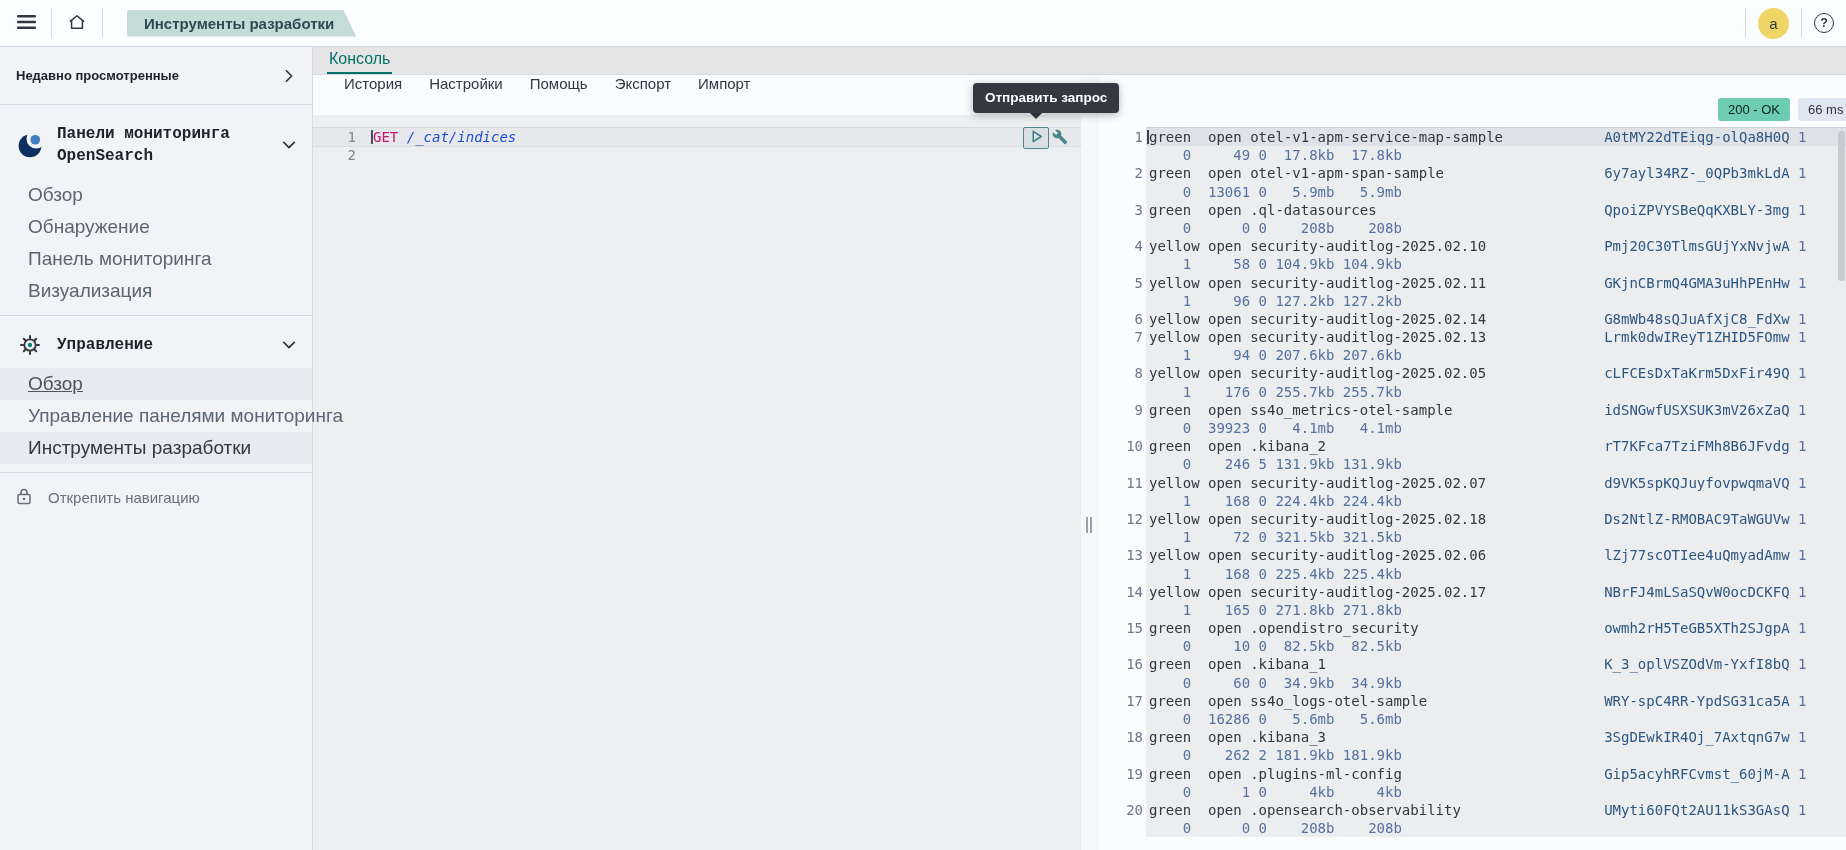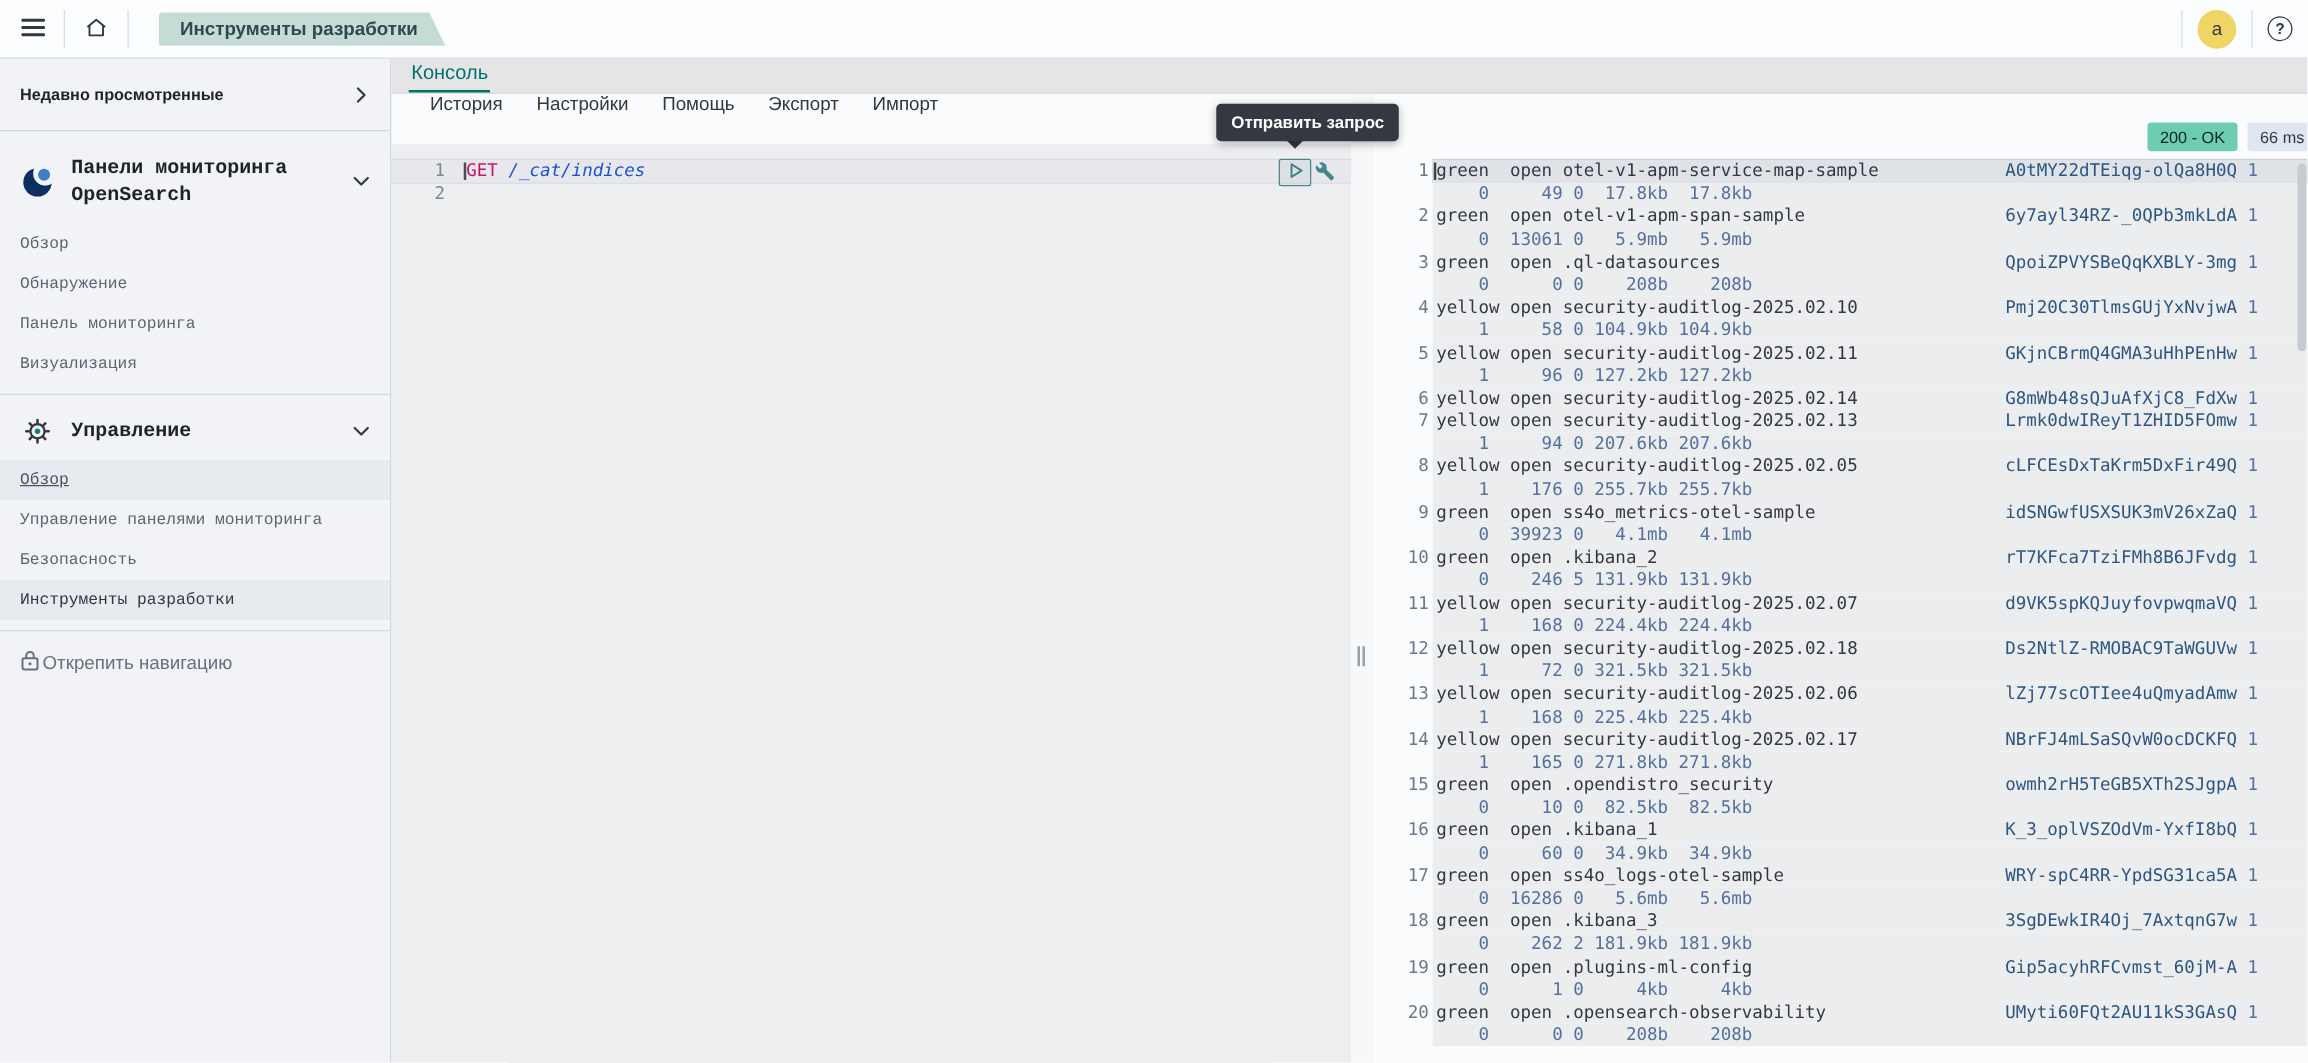--- a/index.html
+++ b/index.html
@@ -34,26 +34,26 @@
   #sidebar{position:absolute;left:0;top:47px;width:313px;height:803px;background:var(--sbbg);
     border-right:1px solid var(--border);box-sizing:border-box;z-index:10;}
   .sb-recent{height:57px;border-bottom:1px solid var(--border);display:flex;align-items:center;padding:0 16px;
     font-size:13px;font-weight:700;color:#1f2229;}
   .sb-recent .chev{margin-left:auto;display:flex;}
   .sb-ghead{display:flex;align-items:center;padding:18px 16px 12px 16px;font-family:Liberation Mono, monospace;}
   .sb-ghead .gicon{width:28px;display:flex;justify-content:center;margin-right:13px;}
   .gtitle{font-size:16px;font-weight:700;line-height:22px;color:#1f2229;}
   .sb-ghead .chev{margin-left:auto;display:flex;}
   .sb-items{padding-bottom:8px;}
-  .sb-item{height:32px;line-height:32px;padding:0 16px;font-size:13px;color:var(--gray);white-space:nowrap;cursor:pointer;font-family:Liberation Mono, monospace;}
+  .sb-item{height:32px;line-height:32px;padding:0 28px;font-size:19px;color:var(--gray);white-space:nowrap;cursor:pointer;}
   .sb-item.active{background:var(--hl);}
   .sb-item.underline{text-decoration:underline;color:#4c5461;}
   .sb-item.current{color:#343741;}
   .sb-group{border-bottom:1px solid var(--border);}
-  .sb-unpin{display:flex;align-items:center;gap:2px;padding:14px 16px;font-size:15px;color:#69707d;cursor:pointer;}
+  .sb-unpin{display:flex;align-items:center;gap:16px;padding:14px 16px;font-size:15px;color:#69707d;cursor:pointer;}
 
   
   .tabrow{position:absolute;left:313px;top:47px;right:0;height:27px;background:#e5e5e5;
     border-bottom:1px solid var(--border);z-index:5;}
   .tab{position:absolute;left:14px;top:1px;height:24px;line-height:22px;padding:0 2px;
     color:var(--teal);font-size:16px;border-bottom:2px solid var(--teal);cursor:pointer;}
   .menurow{position:absolute;left:313px;top:75px;width:768px;height:40px;display:flex;align-items:flex-start;
     gap:27px;padding-left:31px;box-sizing:border-box;}
   .menu-item{font-size:15px;color:#343741;cursor:pointer;white-space:nowrap;}
 
@@ -190,21 +190,20 @@
       </span>
       <span class="chev">
         <svg width="14" height="14" viewBox="0 0 16 16" fill="none" stroke="#343741" stroke-width="2" stroke-linecap="round" stroke-linejoin="round">
             <path d="M2 5l6 6 6-6"></path>
           </svg>
       </span>
     </div>
     <div class="sb-items">
         <div class="sb-item active underline">Обзор</div>
         <div class="sb-item">Управление панелями мониторинга</div>
-        <div class="sb-item">Безопасность</div>
         <div class="sb-item active current">Инструменты разработки</div>
       </div>
   </div>
 
   <div class="sb-unpin">
     <span>
       <svg width="16" height="18" viewBox="0 0 16 18">
           <rect x="2" y="7.5" width="12" height="9" rx="1.5" fill="none" stroke="#69707d" stroke-width="1.6"></rect>
           <path d="M5 7.5V5.5a3 3 0 0 1 6 0v2" fill="none" stroke="#69707d" stroke-width="1.6"></path>
           <circle cx="8" cy="12" r="1.2" fill="#69707d"></circle>

